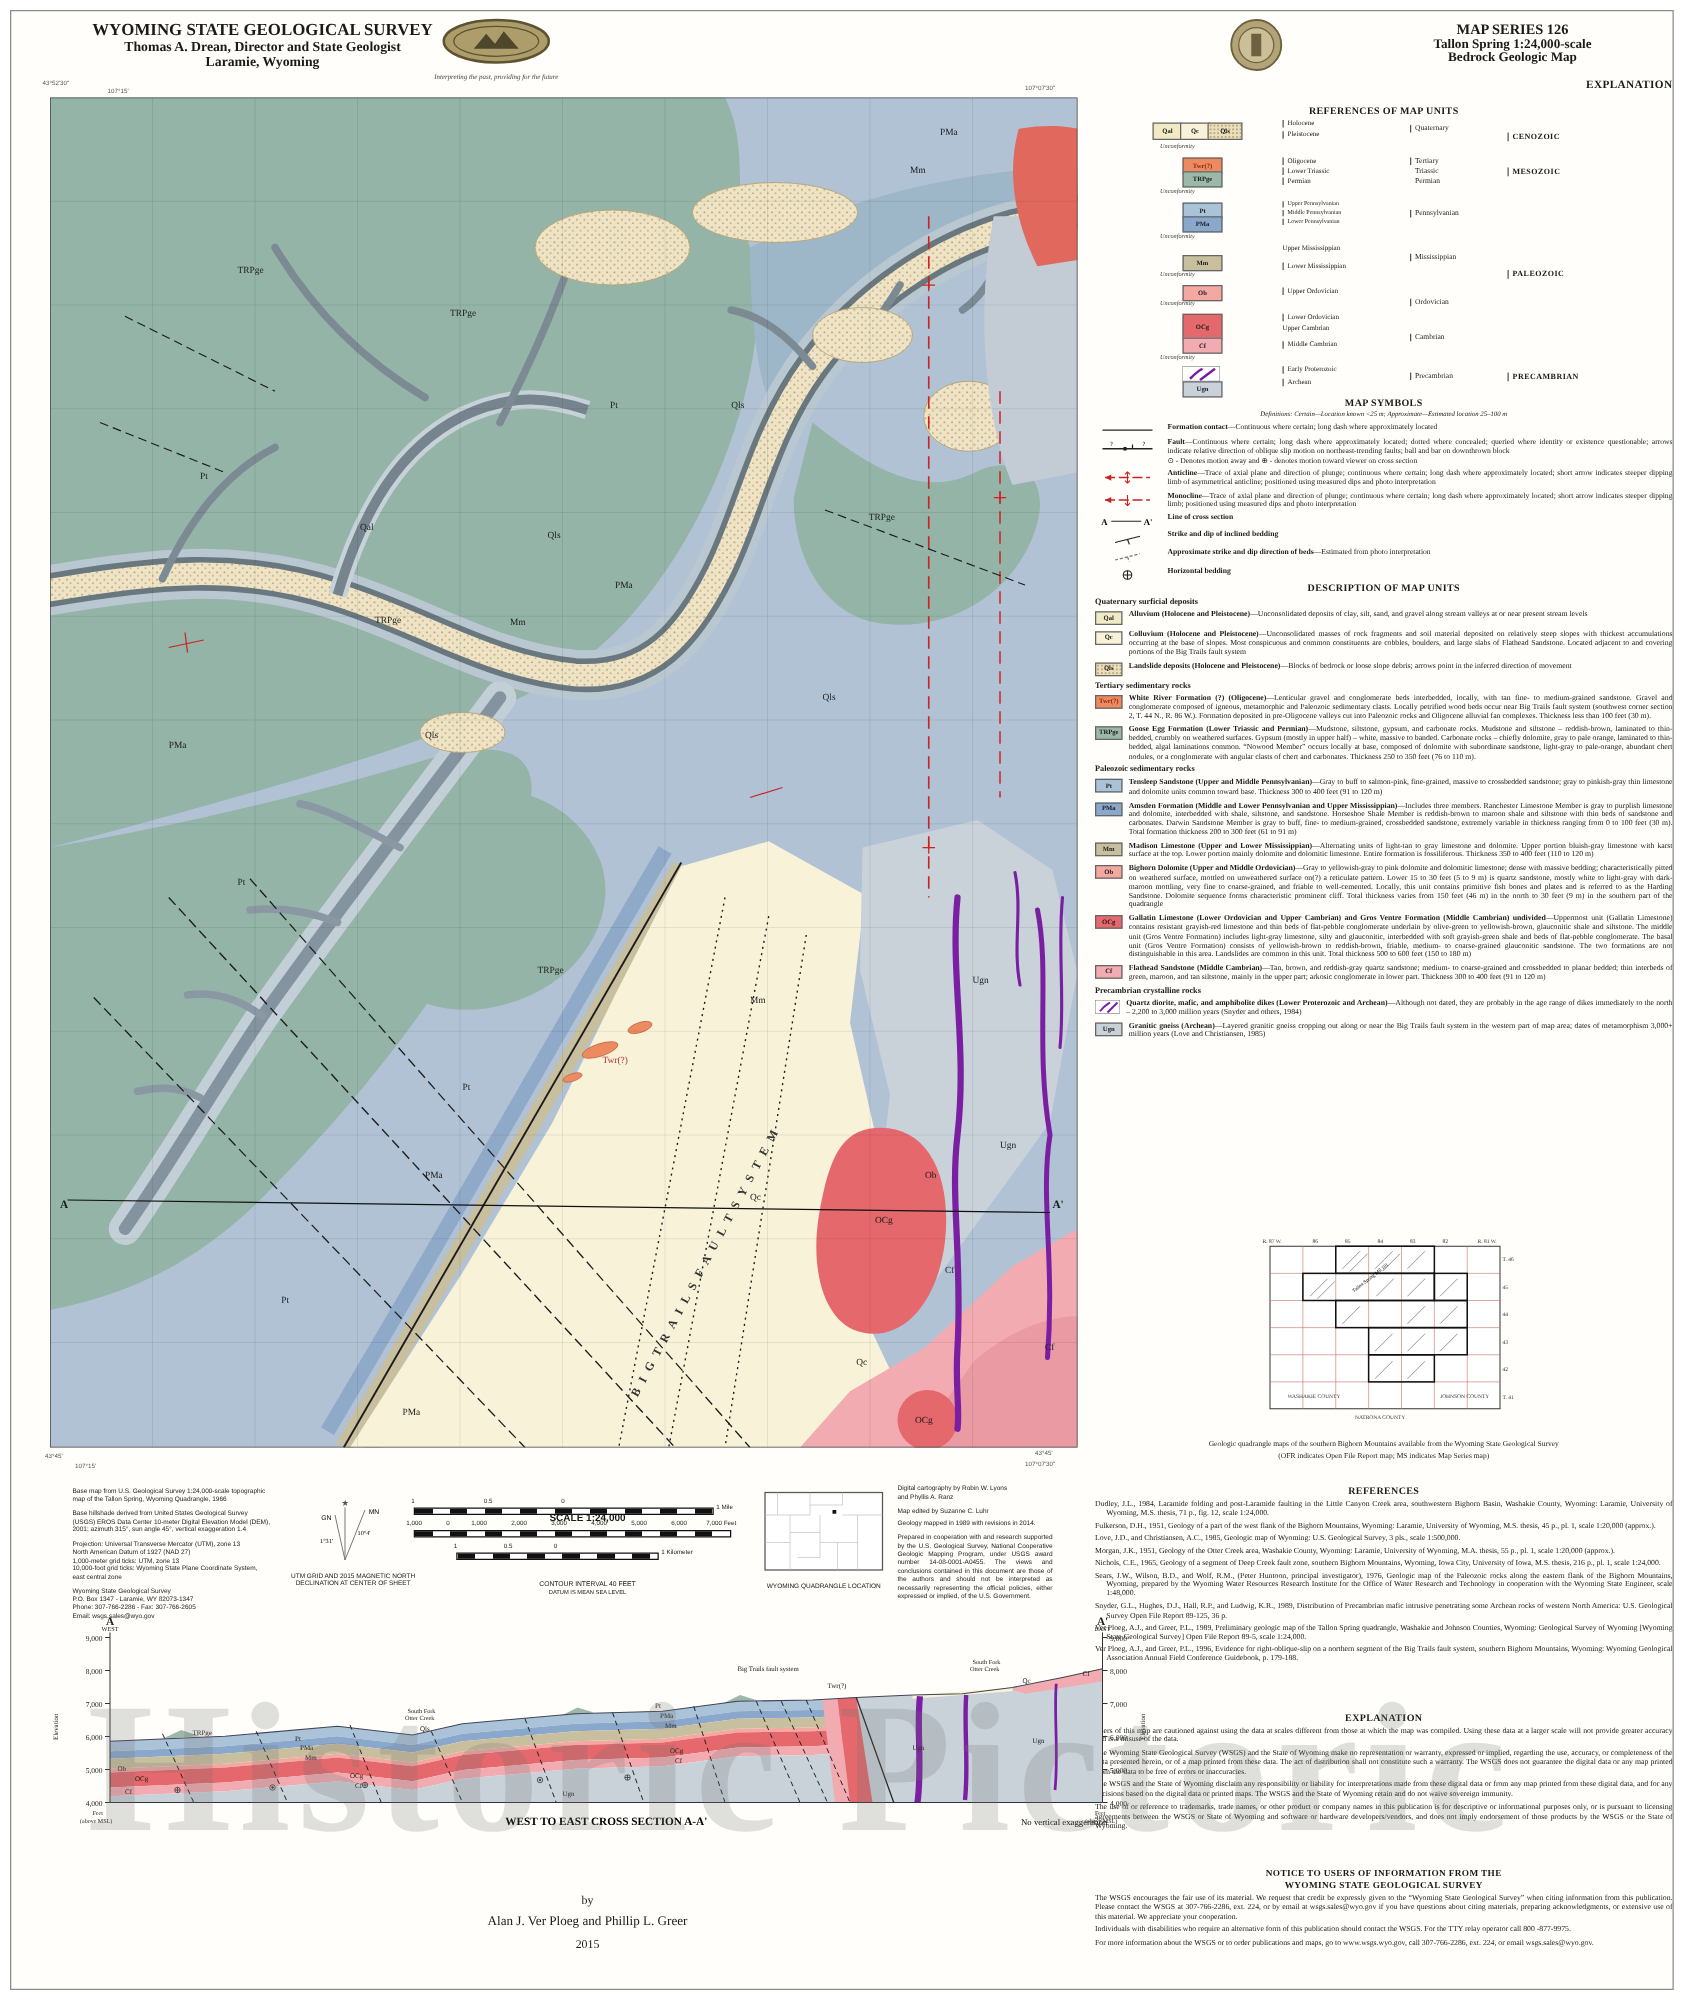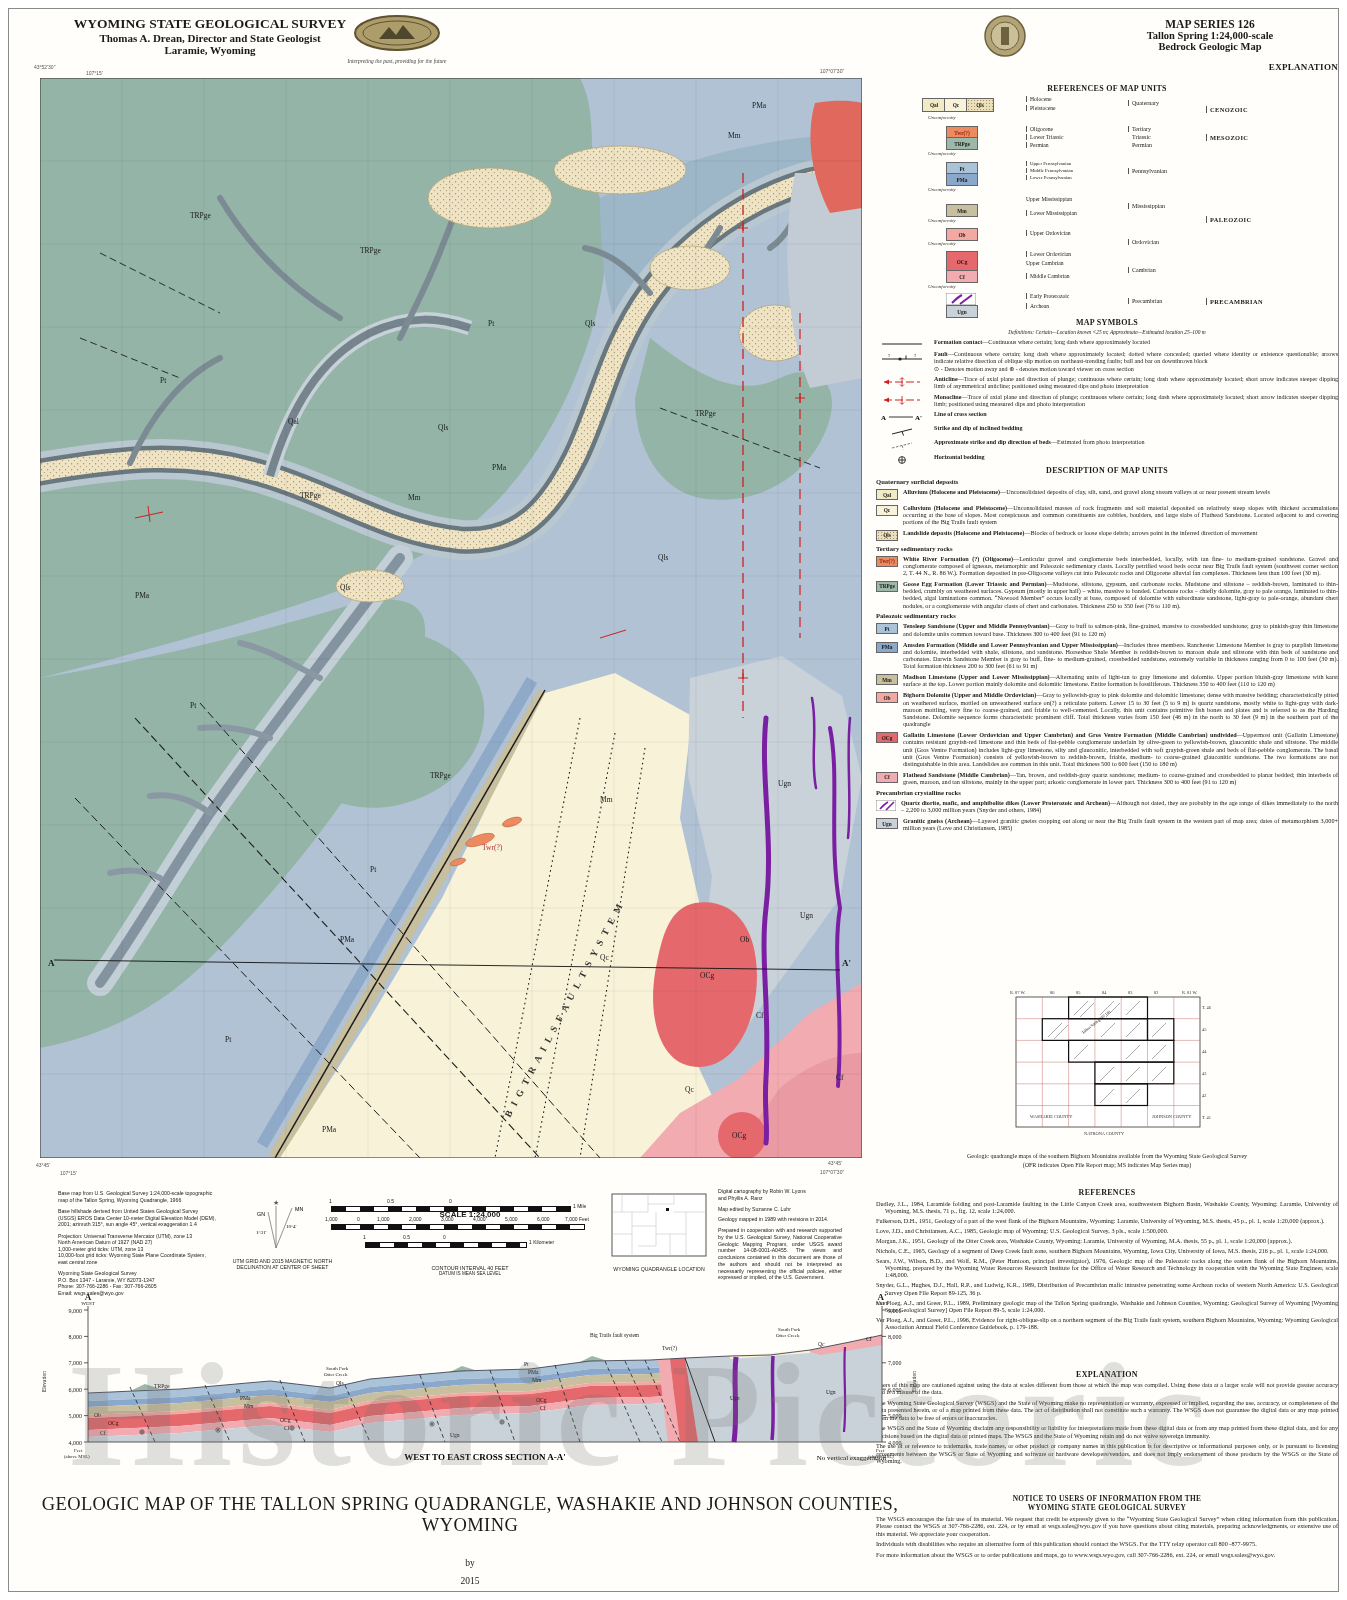--- a/index.html
+++ b/index.html
@@ -703,18 +703,18 @@
     <text x="700" y="108">Ugn</text>
     <text x="796" y="102">Ugn</text>
     <text x="420" y="145">Ugn</text>
   </g>
   <text x="455" y="168" text-anchor="middle" font-size="9" font-weight="bold" font-family="Liberation Sans,sans-serif">WEST TO EAST CROSS SECTION A-A'</text>
   <text x="856" y="168" text-anchor="end" font-size="7" font-family="Liberation Sans,sans-serif">No vertical exaggeration</text>
 </svg>
 </div>
 
 <div class="abs ctr" style="left:40px;top:1494px;width:860px;">
-  <div style="font-size:18.5px;letter-spacing:.4px;">GEOLOGIC MAP OF THE TALLON SPRING QUADRANGLE, WASHAKIE AND JOHNSON COUNTIES, WYOMING</div>
   <div style="font-size:9.5px;margin-top:22px;">by</div>
+  <div style="font-size:10.5px;margin-top:6px;">Alan J. Ver Ploeg and Phillip L. Greer</div>
   <div style="font-size:9.5px;margin-top:8px;">2015</div>
 </div>
 
 <div class="abs wm" style="left:70px;top:1330px;width:1240px;">Historic Pictoric</div>
 
 </body></html>

